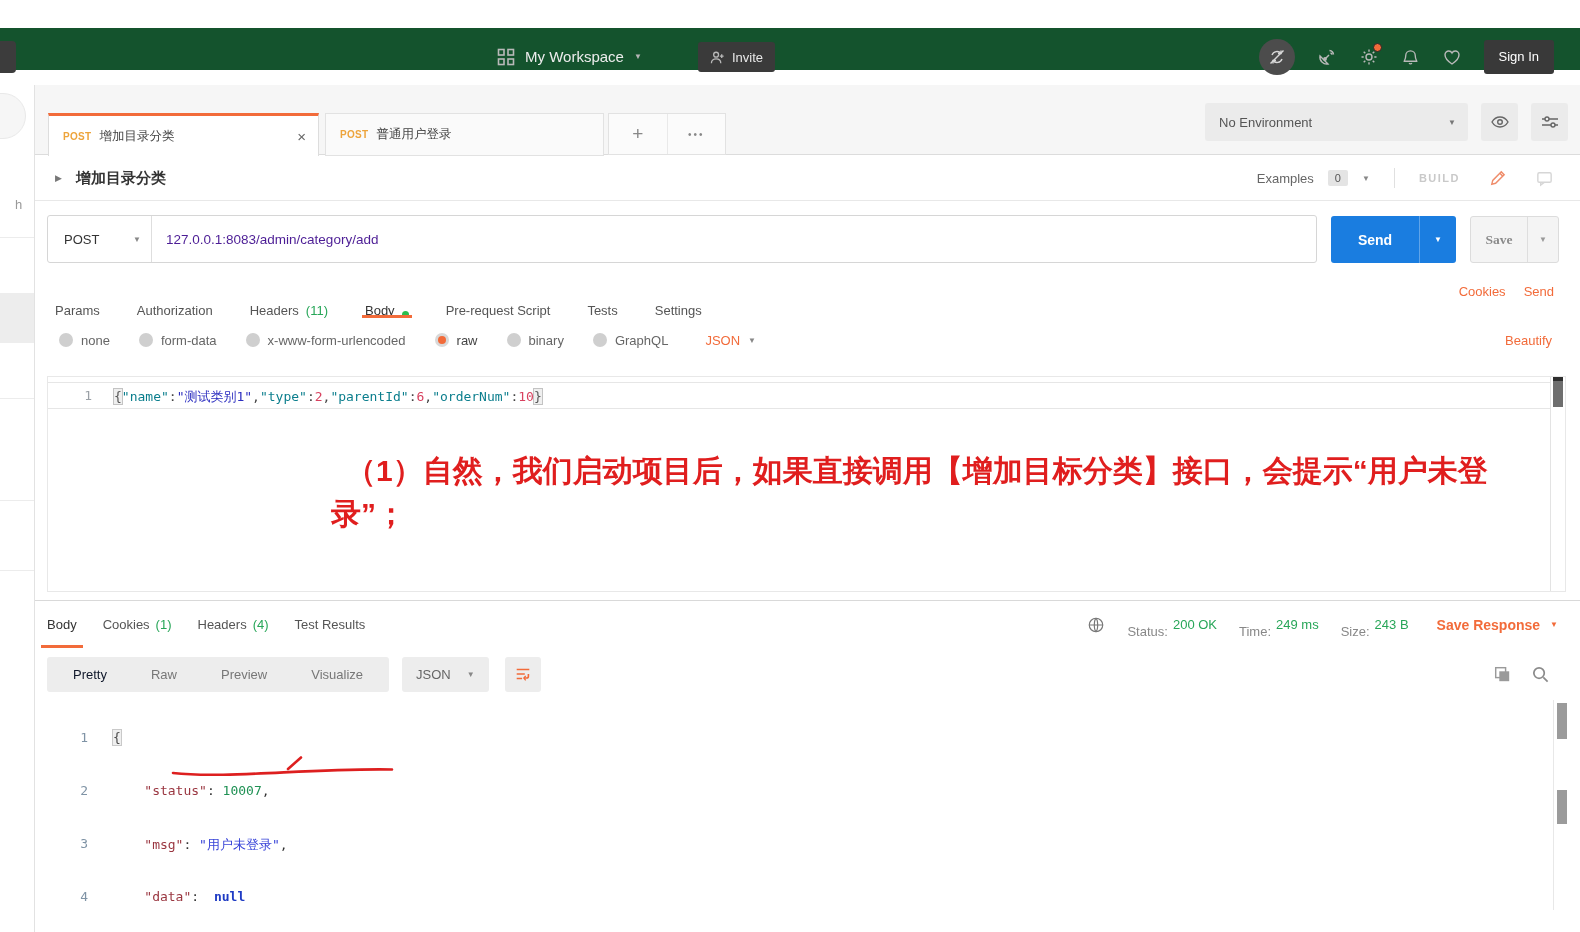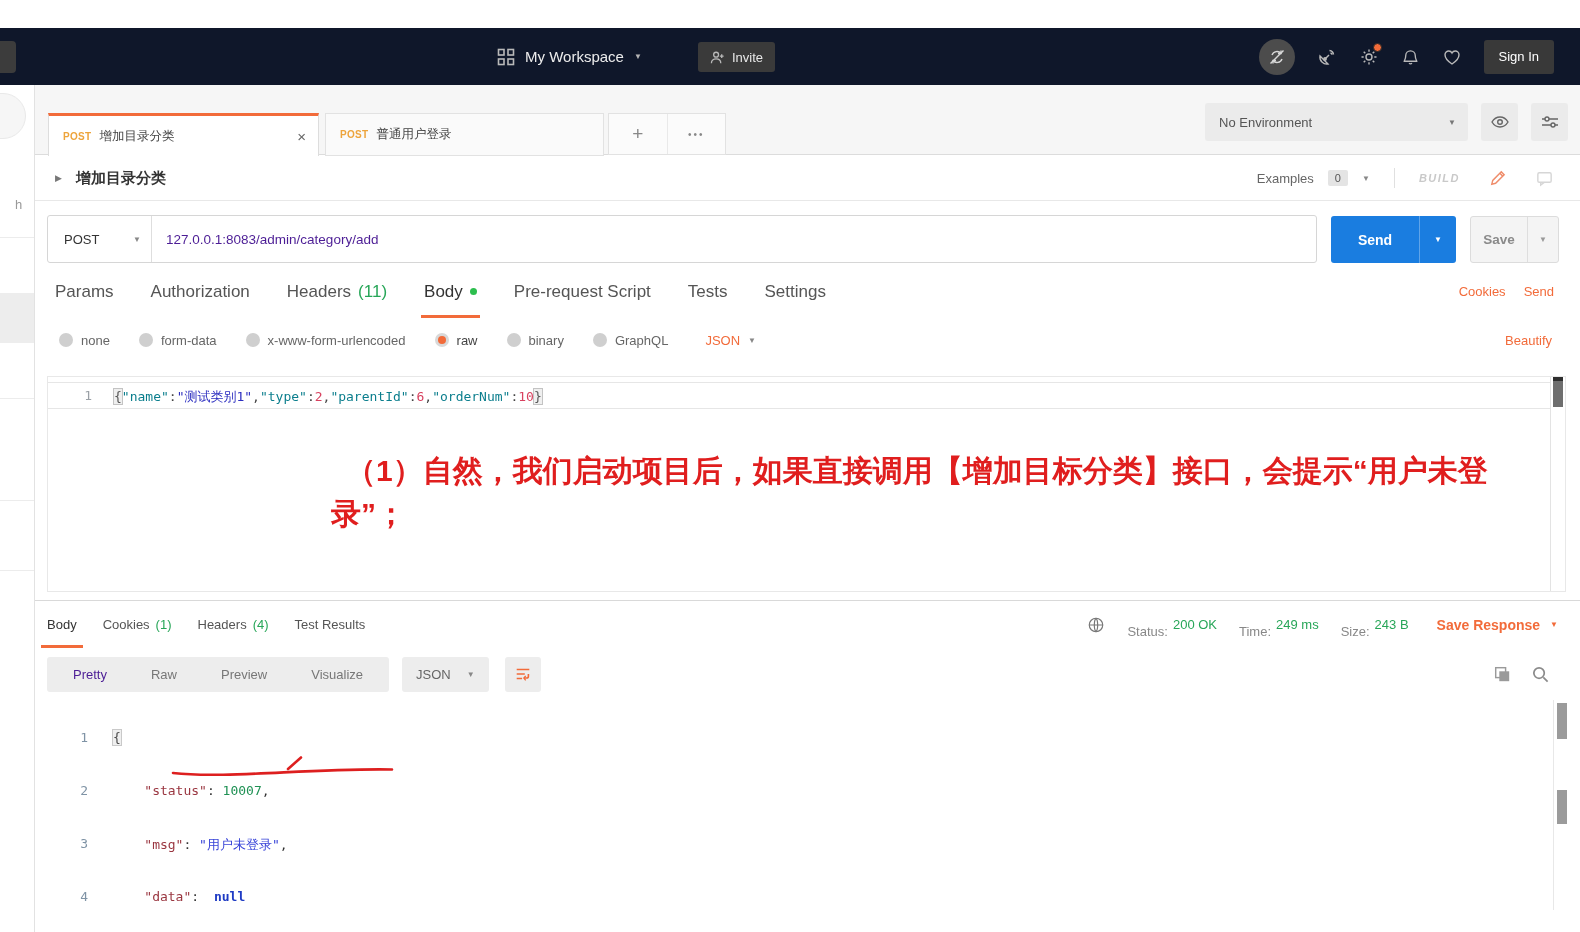--- a/index.html
+++ b/index.html
@@ -3,21 +3,21 @@
 <meta charset="utf-8">
 <style>
   :root{
     --accent:#f26b3a; --send-blue:#1a7de0; --green:#27a658; --red:#e01e1e;
   }
   *{box-sizing:border-box;}
   body{margin:0;font-family:"Liberation Sans",sans-serif;background:#fff;color:#333;}
   .screen{position:relative;width:1580px;height:932px;background:#fff;overflow:hidden;}
 
   
-  .header{position:absolute;left:0;top:28px;width:1580px;height:57px;background:#0f172a;}
+  .header{position:absolute;left:0;top:28px;width:1580px;height:42px;background:#14532d;}
   .header-stub{position:absolute;left:0;top:13px;width:16px;height:32px;background:#3c3c3c;border-radius:0 4px 4px 0;}
   .ws-group{position:absolute;left:497px;top:0;height:57px;display:flex;align-items:center;gap:10px;color:#ececec;}
   .ws-label{font-size:15px;}
   .hdr-caret{font-size:8px;color:#b5b5b5;}
   .invite-btn{position:absolute;left:698px;top:14px;height:30px;padding:0 12px;background:#3a3a3a;border-radius:3px;display:flex;align-items:center;gap:7px;color:#e8e8e8;font-size:13px;}
   .hdr-right{position:absolute;right:26px;top:0;height:57px;display:flex;align-items:center;gap:22px;}
   .hdr-icon{color:#b9b9b9;display:flex;align-items:center;justify-content:center;}
   .sync-circle{width:36px;height:36px;border-radius:50%;background:#4c4c4c;display:flex;align-items:center;justify-content:center;color:#d8d8d8;}
   .gear-wrap{position:relative;}
   .gear-dot{position:absolute;right:-3px;top:-4px;width:9px;height:9px;border-radius:50%;background:var(--accent);border:1.5px solid #262626;}
@@ -48,40 +48,40 @@
   .env-eye{left:1446px;} .env-sliders{left:1496px;}
 
   
   .meta-row{position:absolute;left:35px;top:156px;width:1545px;height:45px;background:#fff;border-bottom:1px solid #e8e8e8;display:flex;align-items:center;}
   .meta-caret{margin-left:20px;font-size:9px;color:#777;}
   .meta-title{margin-left:14px;font-size:15px;font-weight:bold;color:#333;}
   .meta-right{margin-left:auto;display:flex;align-items:center;gap:14px;padding-right:26px;}
   .examples-label{font-size:13px;color:#666;}
   .examples-badge{background:#e4e4e4;border-radius:2px;font-size:11px;color:#555;padding:2px 7px;}
   .meta-divider{width:1px;height:20px;background:#e0e0e0;margin:0 10px;}
-  .build-label{font-size:11px;font-weight:bold;letter-spacing:1.5px;color:#c9c9c9;font-style:italic;}
+  .build-label{font-size:11px;font-weight:bold;letter-spacing:1.5px;color:#c9c9c9;}
   .meta-icon{color:#ef8c6a;margin-left:14px;}
   .meta-icon.gray{color:#d6d6d6;}
 
   
   .url-row{position:absolute;left:35px;top:201px;width:1545px;height:64px;background:#fff;}
   .url-box{position:absolute;left:12px;top:14px;width:1270px;height:48px;border:1px solid #d6d6d6;border-radius:3px;display:flex;align-items:stretch;background:#fff;}
   .method-cell{width:104px;border-right:1px solid #dedede;display:flex;align-items:center;padding:0 10px 0 16px;font-size:13px;color:#333;}
   .method-cell .hdr-caret{margin-left:auto;color:#888;}
   .url-input{flex:1;display:flex;align-items:center;padding-left:14px;font-size:13.5px;color:#4c1d95;}
   .send-btn{position:absolute;left:1296px;top:15px;width:125px;height:47px;background:var(--send-blue);border-radius:3px;display:flex;color:#fff;}
   .send-main{width:88px;display:flex;align-items:center;justify-content:center;font-size:14px;font-weight:bold;}
   .send-caret{flex:1;border-left:1px solid rgba(255,255,255,.3);display:flex;align-items:center;justify-content:center;font-size:8px;}
   .save-btn{position:absolute;left:1435px;top:15px;width:89px;height:47px;background:#f4f4f4;border:1px solid #dcdcdc;border-radius:3px;display:flex;color:#8a8a8a;}
-  .save-main{width:56px;display:flex;align-items:center;justify-content:center;font-size:13.5px;font-weight:bold;}
+  .save-main{width:56px;display:flex;align-items:center;justify-content:center;font-size:13.5px;font-weight:bold;font-family:Liberation Serif, serif;}
   .save-caret{flex:1;border-left:1px solid #dedede;display:flex;align-items:center;justify-content:center;font-size:8px;color:#999;}
 
   
   .reqtabs-row{position:absolute;left:35px;top:265px;width:1545px;height:53px;background:#fff;display:flex;align-items:stretch;padding-left:20px;}
-  .reqtab{position:relative;display:flex;align-items:center;gap:7px;font-size:17px;color:#555;margin-right:37px;}
+  .reqtab{position:relative;display:flex;align-items:flex-end;gap:7px;font-size:13px;color:#555;margin-right:37px;}
   .reqtab .count{color:var(--green);}
   .reqtab .underline{position:absolute;left:-3px;right:-3px;bottom:0;height:3px;background:var(--accent);}
   .green-dot{width:7px;height:7px;border-radius:50%;background:#2cbe4e;}
   .reqtabs-right{margin-left:auto;display:flex;align-items:center;gap:18px;padding-right:26px;font-size:13px;color:var(--accent);}
 
   
   .bodytype-row{position:absolute;left:35px;top:318px;width:1545px;height:44px;background:#fff;display:flex;align-items:center;padding-left:24px;}
   .radio-item{display:flex;align-items:center;gap:8px;margin-right:29px;font-size:13px;color:#666;}
   .radio{width:14px;height:14px;border-radius:50%;background:#cfcfcf;position:relative;}
   .radio.sel{background:#d9d9d9;}
@@ -116,21 +116,21 @@
   .globe{color:#777;margin-right:22px;display:flex;}
   .stat-label{font-size:13px;color:#888;margin-right:5px;margin-top:13px;}
   .stat-value{font-size:13px;color:var(--green);margin-right:22px;}
   .save-resp{font-size:14px;color:var(--accent);font-weight:bold;display:flex;align-items:center;gap:10px;margin-left:6px;}
   .save-resp .hdr-caret{color:var(--accent);}
 
   
   .resp-toolbar{position:absolute;left:35px;top:648px;width:1545px;height:52px;background:#fff;display:flex;align-items:center;padding-left:12px;}
   .segmented{height:35px;background:#ededed;border-radius:3px;display:flex;align-items:center;padding:0 4px;}
   .seg-item{padding:0 22px;font-size:13px;color:#777;line-height:35px;}
-  .seg-item.active{color:#4c1d95;}
+  .seg-item.active{color:#0f172a;}
   .resp-fmt{margin-left:13px;height:35px;background:#ededed;border-radius:3px;display:flex;align-items:center;gap:16px;padding:0 14px;font-size:13px;color:#666;}
   .resp-fmt .hdr-caret{color:#888;}
   .wrap-btn{margin-left:16px;width:36px;height:35px;background:#ededed;border-radius:3px;display:flex;align-items:center;justify-content:center;color:var(--accent);}
   .resp-tools-right{margin-left:auto;display:flex;align-items:center;gap:20px;padding-right:30px;color:#8a8a8a;}
 
   
   .resp-code{position:absolute;left:35px;top:700px;width:1510px;height:232px;background:#fff;}
   .rc-line{position:relative;height:23px;display:flex;}
   .rc-num{width:53px;text-align:right;color:#7f93a5;flex:none;}
   .rc-body{margin-left:25px;}

